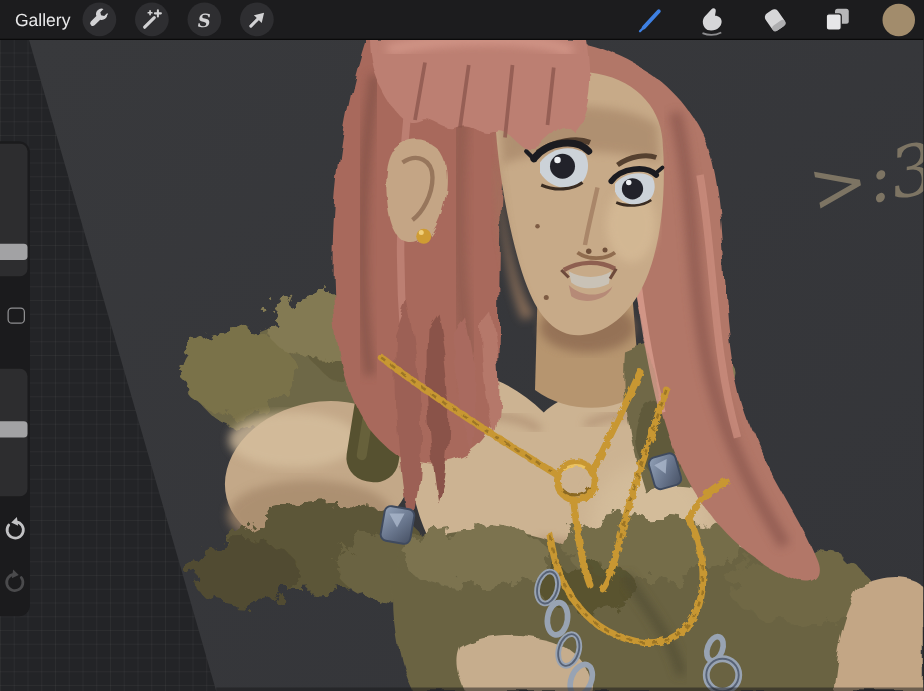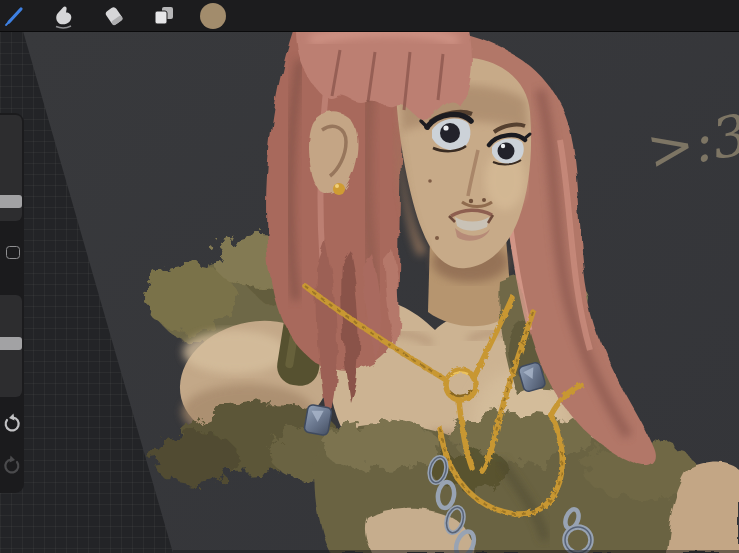--- a/index.html
+++ b/index.html
@@ -279,20 +279,51 @@
           <ellipse cx="455" cy="520" rx="8" ry="13" transform="rotate(16 455 520)"></ellipse>
           <circle cx="578" cy="540" r="13"></circle>
         </g>
       </g>
 
       <rect x="173" y="550" width="566" height="3" fill="#17171a" opacity="0.5"></rect>
     </g>
   </svg>
 
   <div class="toolbar">
+    <div class="tb-left">
+      <button class="gallery-btn">Gallery</button>
+
+      <div class="tool-circle" title="Actions">
+        <svg width="28" height="28" viewBox="0 0 28 28">
+          <path d="M20.6,9.2 a4.6,4.6 0 0 1 -5.9,4.5 L10,18.4 a2.2,2.2 0 0 1 -3.1,-3.1 l4.6,-4.6
+                   a4.6,4.6 0 0 1 5.9,-5.9 l-2.6,2.7 0.6,2.6 2.6,0.6 2.6,-2.6 a4.6,4.6 0 0 1 0.6,2.1 Z" fill="#d2d2d4"></path>
+        </svg>
+      </div>
+
+      <div class="tool-circle" title="Adjustments">
+        <svg width="28" height="28" viewBox="0 0 28 28">
+          <line x1="8" y1="20" x2="16" y2="12" stroke="#d2d2d4" stroke-width="2.6" stroke-linecap="round"></line>
+          <path d="M19,6 v5 M16.5,8.5 h5" stroke="#d2d2d4" stroke-width="1.7" stroke-linecap="round"></path>
+          <path d="M12.5,6.5 v3 M11,8 h3" stroke="#d2d2d4" stroke-width="1.4" stroke-linecap="round"></path>
+        </svg>
+      </div>
+
+      <div class="tool-circle" title="Selection">
+        <svg width="28" height="28" viewBox="0 0 28 28">
+          <text x="14" y="19.5" text-anchor="middle" fill="#d2d2d4" font-size="15" font-family="DejaVu Serif, serif" font-style="italic" font-weight="bold">S</text>
+        </svg>
+      </div>
+
+      <div class="tool-circle" title="Transform">
+        <svg width="28" height="28" viewBox="0 0 28 28">
+          <line x1="9" y1="19" x2="17" y2="11" stroke="#d2d2d4" stroke-width="2.6" stroke-linecap="round"></line>
+          <polygon points="20,8 11.5,10 18,16.5" fill="#d2d2d4"></polygon>
+        </svg>
+      </div>
+    </div>
 
     <div class="tb-right">
       <button class="tool-btn" title="Paint">
         <svg width="28" height="28" viewBox="0 0 28 28">
           <line x1="9" y1="20" x2="21" y2="7" stroke="#3e80e2" stroke-width="3.2" stroke-linecap="round"></line>
           <line x1="6" y1="23" x2="10" y2="19" stroke="#3e80e2" stroke-width="1.8" stroke-linecap="round"></line>
         </svg>
       </button>
       <button class="tool-btn" title="Smudge">
         <svg width="28" height="28" viewBox="0 0 28 28">

